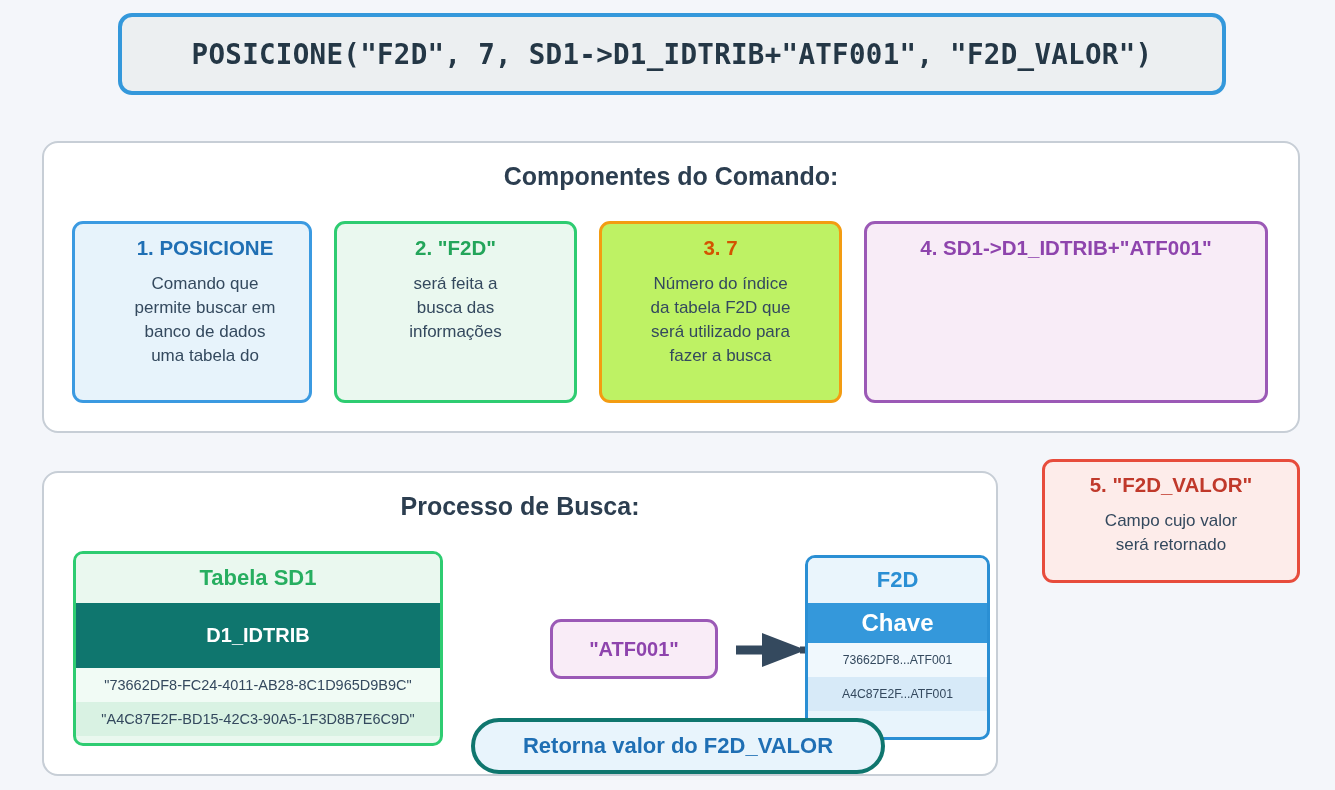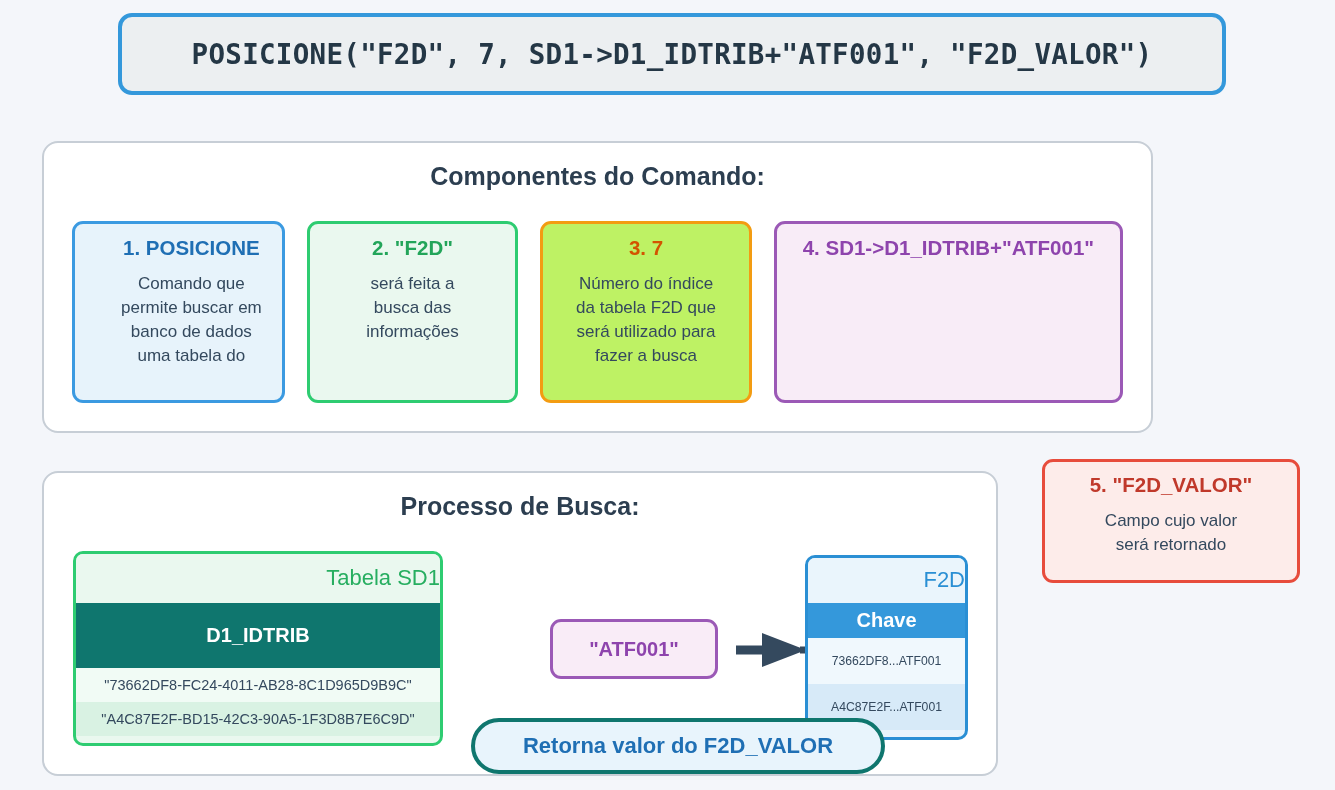--- a/index.html
+++ b/index.html
@@ -52,21 +52,21 @@
     text-align: center;
     font-size: 25px;
     font-weight: bold;
     color: #2c3e50;
   }
 
   
   #components-panel {
     left: 42px;
     top: 141px;
-    width: 1111px;
+    width: 1258px;
     height: 292px;
   }
   #components-panel .panel-title {
     margin-top: 19px;
   }
   .cards-row {
     position: absolute;
     left: 28px;
     top: 78px;
     right: 28px;
@@ -136,22 +136,22 @@
   
   .db-table {
     position: absolute;
     box-sizing: border-box;
     border-radius: 10px;
     border-width: 3px;
     border-style: solid;
     overflow: hidden;
   }
   .tbl-caption {
-    text-align: right;
-    font-weight: normal;
+    text-align: center;
+    font-weight: bold;
   }
   .tbl-head {
     text-align: center;
     font-weight: bold;
     color: #ffffff;
   }
   .tbl-cell {
     text-align: center;
   }
 
@@ -207,39 +207,39 @@
     left: 692px;
     top: 158px;
     width: 74px;
     height: 38px;
   }
 
   
   #f2d-table {
     left: 761px;
     top: 82px;
-    width: 163px;
+    width: 185px;
     height: 185px;
     border-color: #2a8fd4;
     background: #e8f4fc;
   }
   #f2d-table .tbl-caption {
     color: #2a8fd4;
     font-size: 22px;
     padding: 9px 0 10px;
     background: #eaf5fc;
   }
   #f2d-table .tbl-head {
     background: #3498db;
-    font-size: 20px;
+    font-size: 24px;
     padding: 6px 0;
   }
   #f2d-table .tbl-cell {
     font-size: 12.2px;
-    padding: 16px 0;
+    padding: 10px 0;
     color: #34495e;
   }
   #f2d-table .tbl-cell.r0 { background: #f0f8fd; }
   #f2d-table .tbl-cell.r1 { background: #d7eaf8; }
 
   
   #return-badge {
     position: absolute;
     left: 471px;
     top: 718px;

